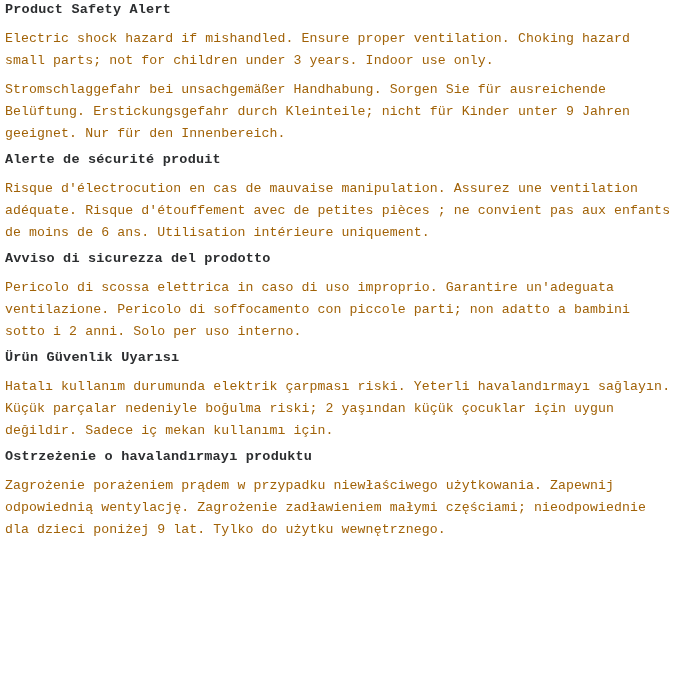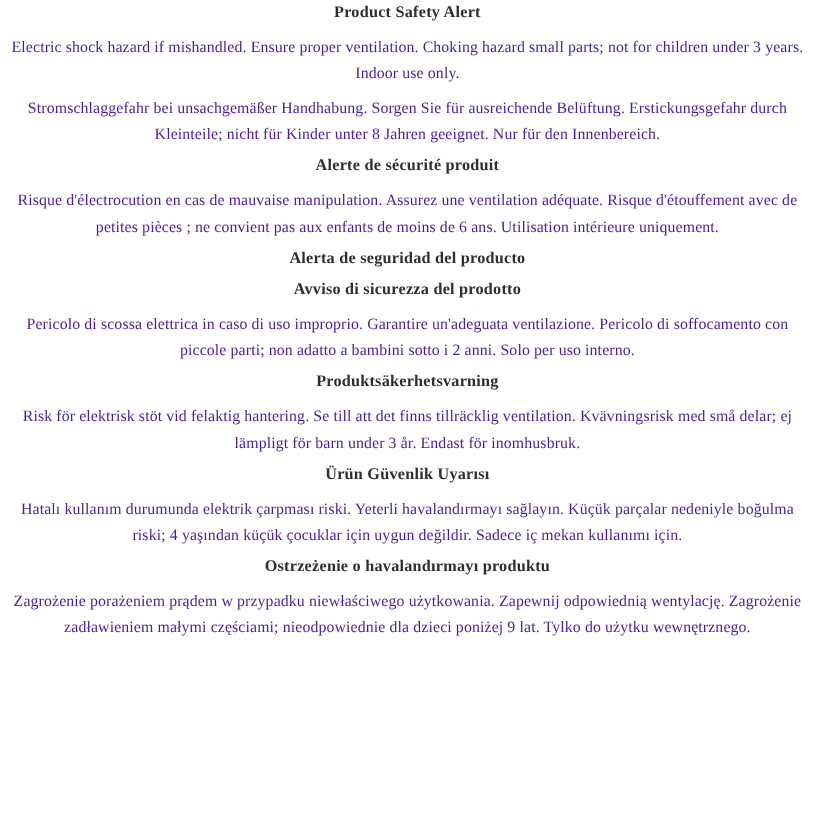--- a/index.html
+++ b/index.html
@@ -6,79 +6,74 @@
     margin: 0;
     padding: 0;
     background: #ffffff;
   }
   .page {
     width: 679px;
     height: 688px;
     box-sizing: border-box;
     padding: 2px 5px 0 5px;
     overflow: hidden;
-    font-family: Liberation Serif, serif;
-    text-align: center;
+    font-family: Liberation Mono, monospace;
+    text-align: left;
   }
   .section {
     margin: 0;
   }
   .section-heading {
     font-size: 13.5px;
     font-weight: 700;
     line-height: 16px;
     color: #2c2e30;
     letter-spacing: 0.2px;
     margin: 0 0 10px 0;
   }
   .section-body {
     font-size: 13.2px;
     font-weight: 400;
     line-height: 22px;
-    color: #4c1d95;
+    color: #a16207;
     letter-spacing: 0.1px;
     margin: 0 0 7px 0;
   }
 </style>
 </head>
 <body>
 
 <div class="page">
 
   <div class="section">
     <h2 class="section-heading">Product Safety Alert</h2>
     <p class="section-body">Electric shock hazard if mishandled. Ensure proper ventilation. Choking hazard small parts; not for children under 3 years. Indoor use only.</p>
   </div>
 
   <div class="section">
-    <p class="section-body">Stromschlaggefahr bei unsachgemäßer Handhabung. Sorgen Sie für ausreichende Belüftung. Erstickungsgefahr durch Kleinteile; nicht für Kinder unter 8 Jahren geeignet. Nur für den Innenbereich.</p>
+    <p class="section-body">Stromschlaggefahr bei unsachgemäßer Handhabung. Sorgen Sie für ausreichende Belüftung. Erstickungsgefahr durch Kleinteile; nicht für Kinder unter 9 Jahren geeignet. Nur für den Innenbereich.</p>
   </div>
 
   <div class="section">
     <h2 class="section-heading">Alerte de sécurité produit</h2>
     <p class="section-body">Risque d'électrocution en cas de mauvaise manipulation. Assurez une ventilation adéquate. Risque d'étouffement avec de petites pièces ; ne convient pas aux enfants de moins de 6 ans. Utilisation intérieure uniquement.</p>
   </div>
 
   <div class="section">
-    <h2 class="section-heading">Alerta de seguridad del producto</h2>
   </div>
 
   <div class="section">
     <h2 class="section-heading">Avviso di sicurezza del prodotto</h2>
     <p class="section-body">Pericolo di scossa elettrica in caso di uso improprio. Garantire un'adeguata ventilazione. Pericolo di soffocamento con piccole parti; non adatto a bambini sotto i 2 anni. Solo per uso interno.</p>
   </div>
 
-  <div class="section">
-    <h2 class="section-heading">Produktsäkerhetsvarning</h2>
-    <p class="section-body">Risk för elektrisk stöt vid felaktig hantering. Se till att det finns tillräcklig ventilation. Kvävningsrisk med små delar; ej lämpligt för barn under 3 år. Endast för inomhusbruk.</p>
-  </div>
 
   <div class="section">
     <h2 class="section-heading">Ürün Güvenlik Uyarısı</h2>
-    <p class="section-body">Hatalı kullanım durumunda elektrik çarpması riski. Yeterli havalandırmayı sağlayın. Küçük parçalar nedeniyle boğulma riski; 4 yaşından küçük çocuklar için uygun değildir. Sadece iç mekan kullanımı için.</p>
+    <p class="section-body">Hatalı kullanım durumunda elektrik çarpması riski. Yeterli havalandırmayı sağlayın. Küçük parçalar nedeniyle boğulma riski; 2 yaşından küçük çocuklar için uygun değildir. Sadece iç mekan kullanımı için.</p>
   </div>
 
   <div class="section">
     <h2 class="section-heading">Ostrzeżenie o havalandırmayı produktu</h2>
     <p class="section-body">Zagrożenie porażeniem prądem w przypadku niewłaściwego użytkowania. Zapewnij odpowiednią wentylację. Zagrożenie zadławieniem małymi częściami; nieodpowiednie dla dzieci poniżej 9 lat. Tylko do użytku wewnętrznego.</p>
   </div>
 
 
 </div>
 

